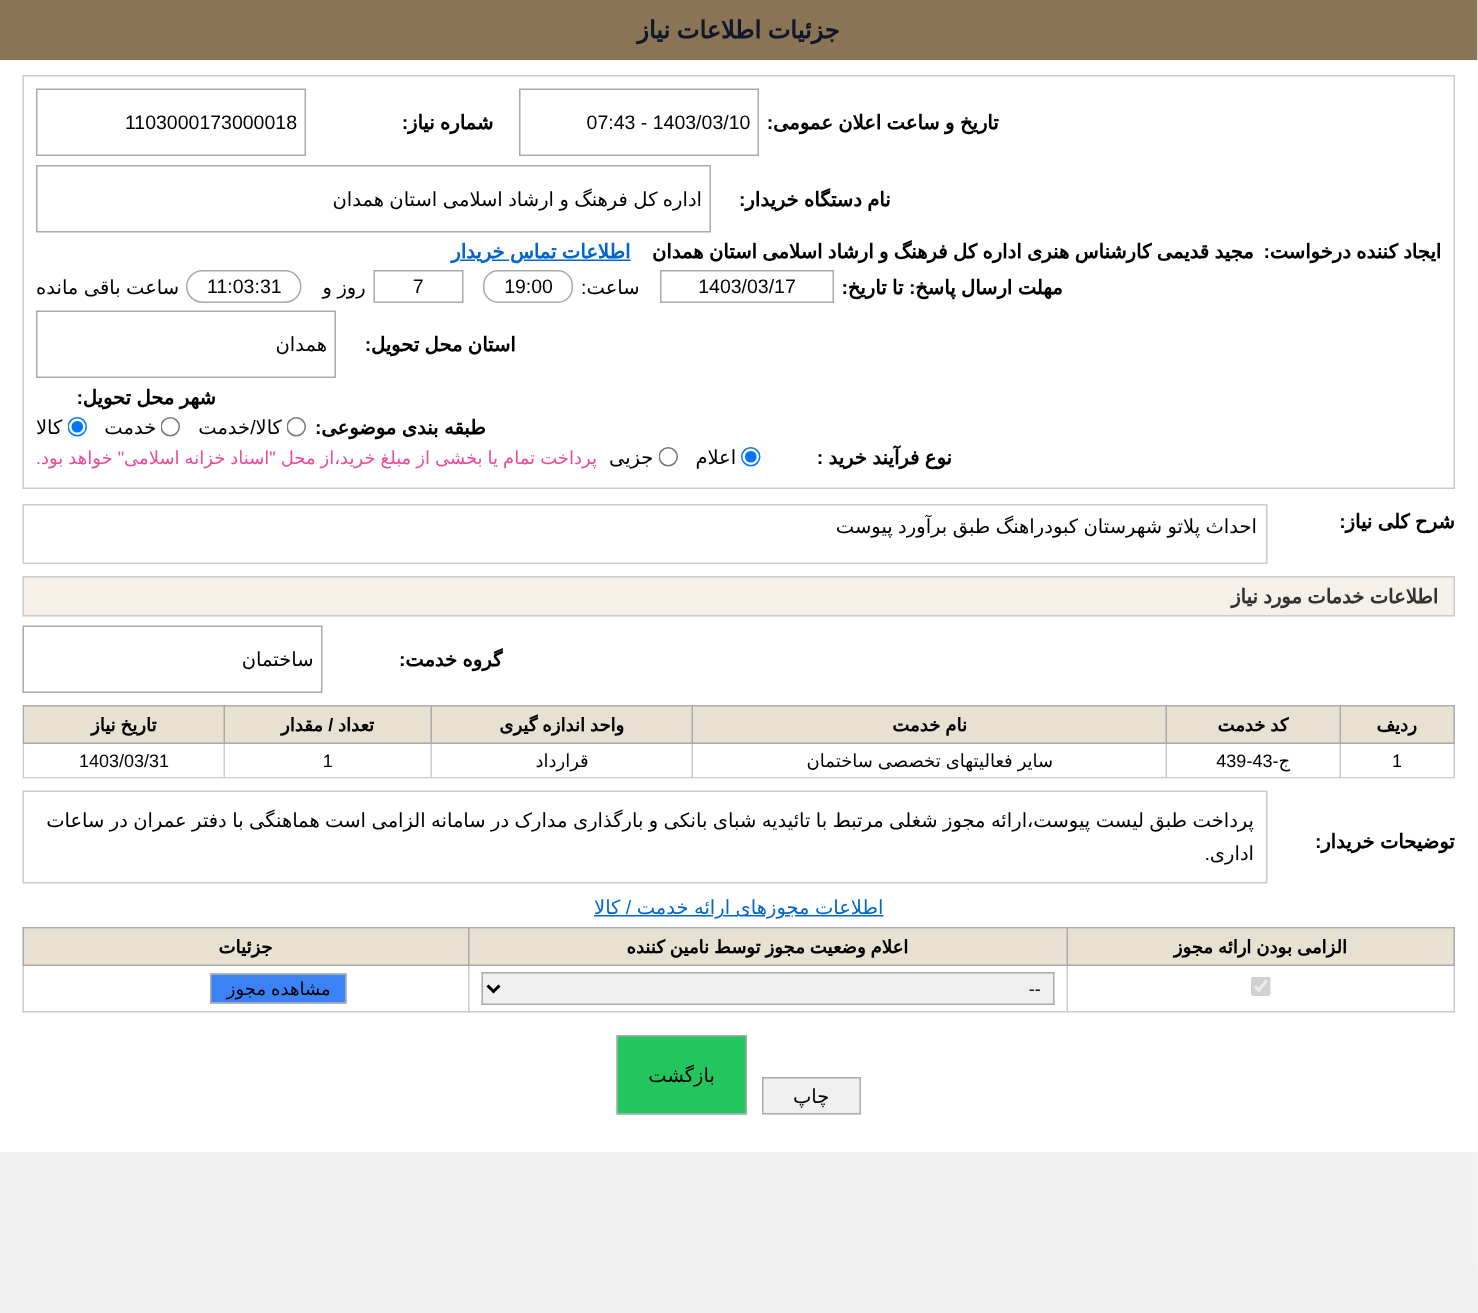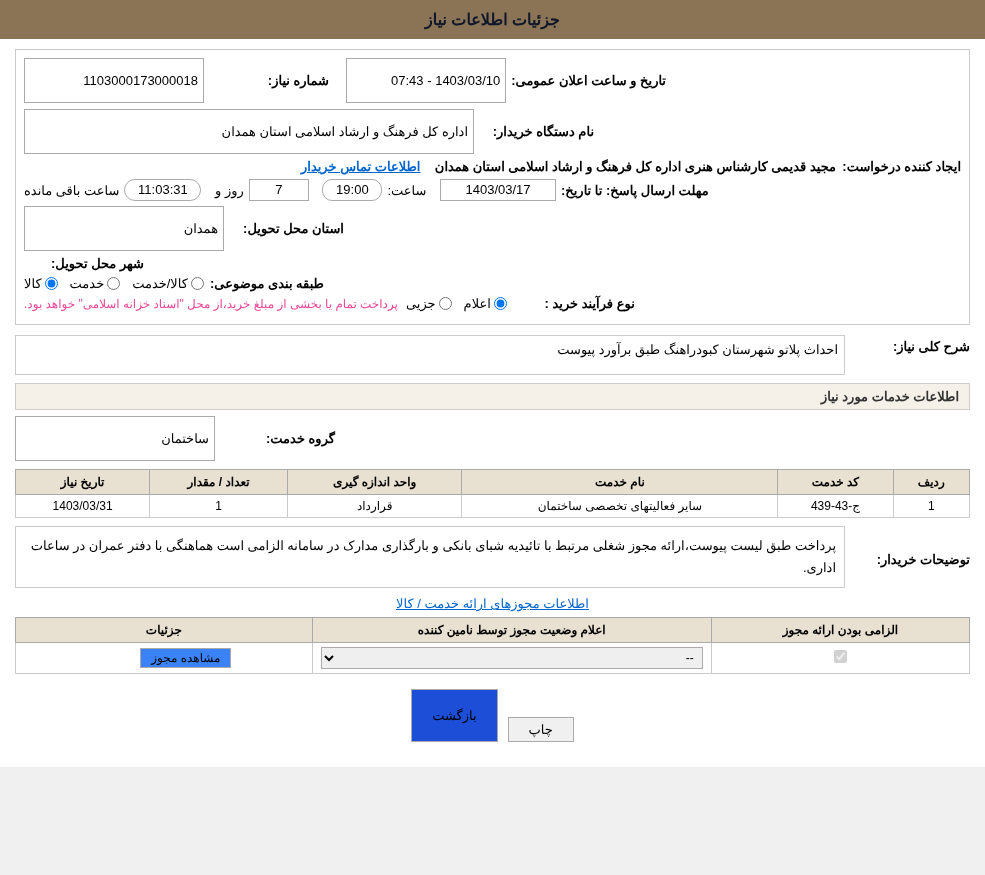--- a/index.html
+++ b/index.html
@@ -120,21 +120,21 @@
       border: 1px solid #aaa;
       cursor: pointer;
       font-size: 13px;
       font-family: Tahoma, Arial, sans-serif;
     }
     .btn-print {
       background: #f0f0f0;
       margin-top: 28px;
     }
     .btn-back {
-      background: #1d4ed8;
+      background: #22c55e;
     }
     .checkbox-cell {
       text-align: center;
     }
     .view-btn {
       background: #3b82f6;
       border: 1px solid #aaa;
       padding: 2px 10px;
       cursor: pointer;
       font-size: 12px;

